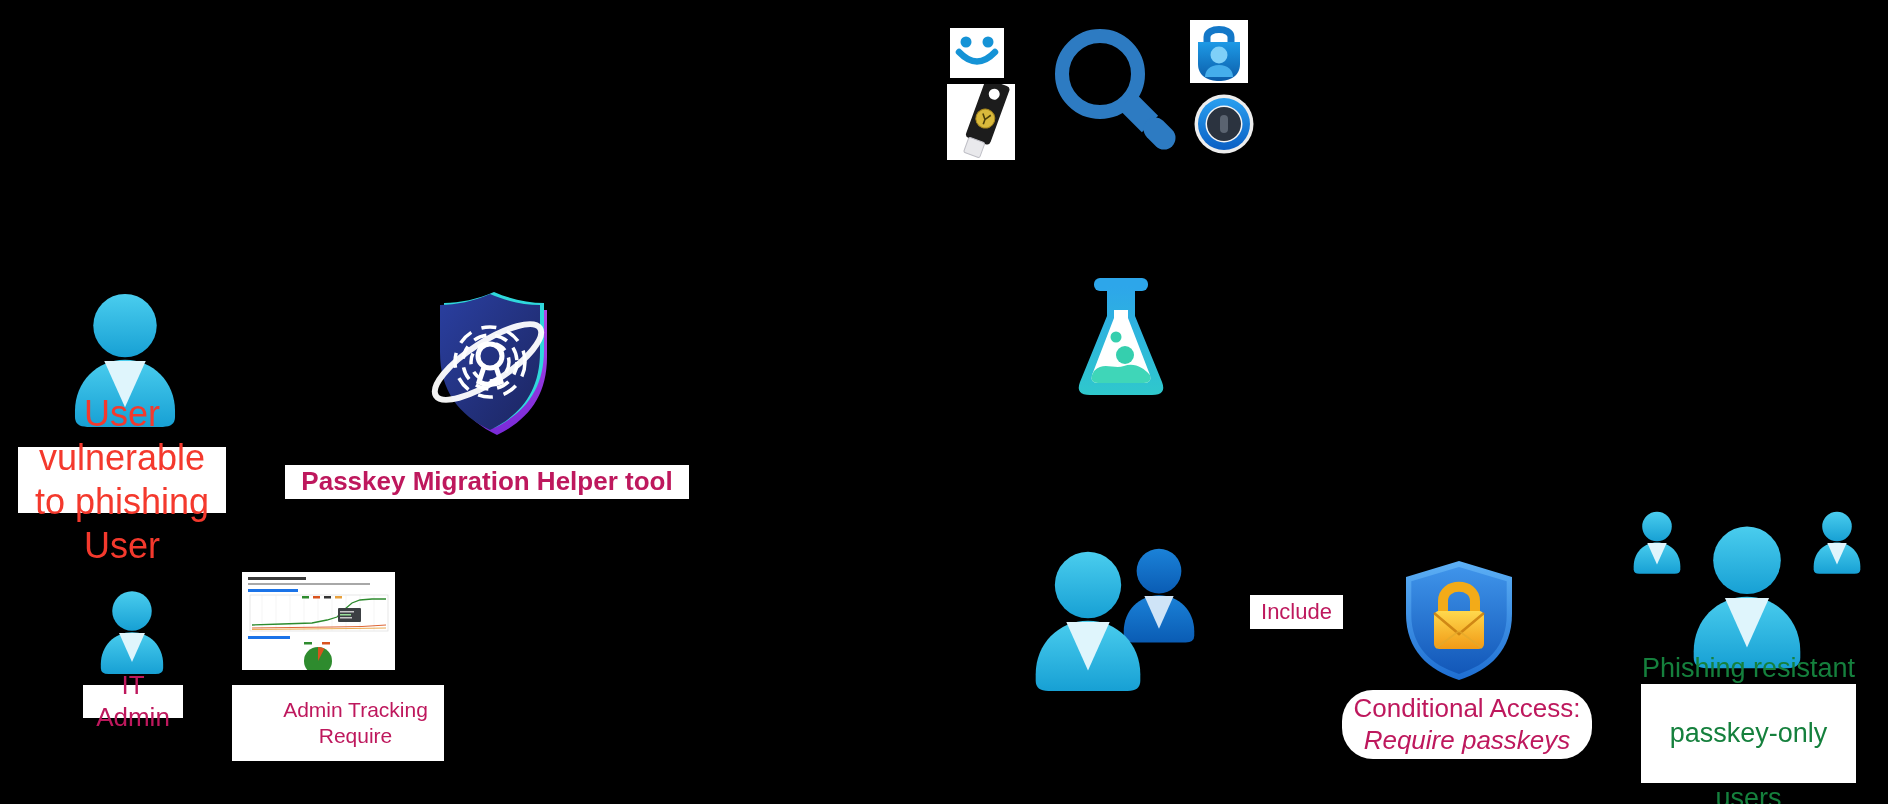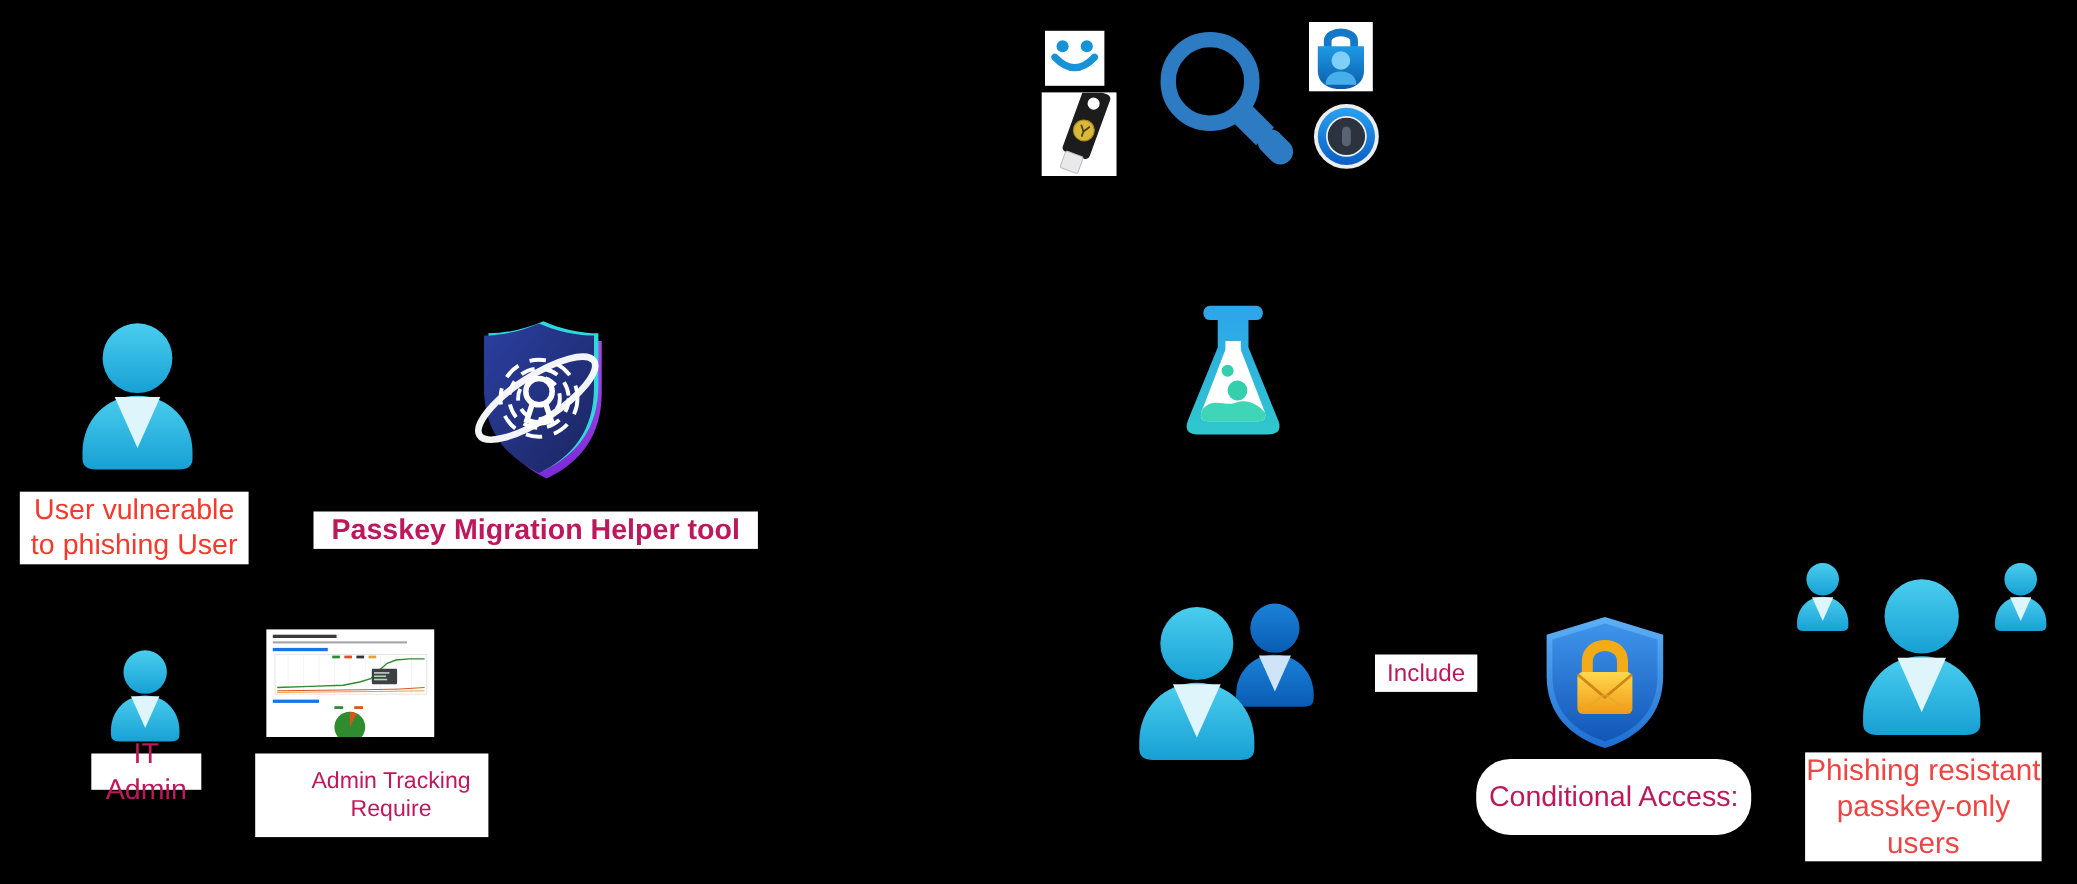--- a/index.html
+++ b/index.html
@@ -2,21 +2,21 @@
 <html><head>
 <meta charset="utf-8">
 <style>
   html,body{margin:0;padding:0;background:#000;}
   .canvas{position:relative;width:1888px;height:804px;background:#000;overflow:hidden;
           font-family:"Liberation Sans",sans-serif;}
   .abs{position:absolute;}
   .iconbox{position:absolute;background:#fff;display:flex;align-items:center;justify-content:center;overflow:hidden;}
   .label{position:absolute;background:#fff;color:#be185d;display:flex;flex-direction:column;
          align-items:center;justify-content:center;text-align:center;line-height:1.22;}
-  .lbl-vuln   {left:18px;  top:447px; width:208px; height:66px; font-size:26px;}
+  .lbl-vuln   {left:18px;  top:447px; width:208px; height:66px; font-size:36px;}
   .lbl-helper {left:285px; top:465px; width:404px; height:34px; font-size:26px; font-weight:700;}
   .lbl-itadmin{left:83px;  top:685px; width:100px; height:33px; font-size:26px;}
   .lbl-portal {left:232px; top:685px; width:177px; height:76px; font-size:21px;padding-left:35px;}
   .lbl-include{left:1250px;top:595px; width:93px;  height:34px; font-size:22px;}
   .lbl-ca     {left:1342px;top:690px; width:250px; height:69px; font-size:26px;border-radius:31px;}
   .lbl-green  {left:1641px;top:684px; width:215px; height:99px; font-size:27px;}
   .it{font-style:italic;}
 </style>
 </head>
 <body>
@@ -234,31 +234,32 @@
     <path d="M61,3 L114,19 V56 C114,92 92,112 61,122 C30,112 8,92 8,56 V19 Z" fill="url(#cag1)"></path>
     <path d="M61,3 L114,19 V56 C114,92 92,112 61,122 C30,112 8,92 8,56 V19 Z" fill="url(#cag2)" transform="translate(6.1,6.2) scale(0.9)"></path>
     <path d="M45,56 V43 C45,24 77,24 77,43 V56" fill="none" stroke="#f3ab18" stroke-width="10"></path>
     <rect x="36" y="53" width="50" height="38" rx="5" fill="url(#gold)"></rect>
     <path d="M36,55 L61,76 L86,55" fill="none" stroke="#c87d0e" stroke-width="2.5" opacity="0.85"></path>
     <path d="M38,90 L61,73 M84,90 L61,73" fill="none" stroke="#e3a92c" stroke-width="1.8" opacity="0.7"></path>
   </svg>
 
   <div class="label lbl-ca">
     <div>Conditional Access:</div>
+    <div class="it">Require passkeys</div>
   </div>
 
   <svg class="abs" style="left:1628px;top:510px" width="58" height="66" viewBox="0 0 100 116">
     <use href="#person-c"></use>
   </svg>
   <svg class="abs" style="left:1808px;top:510px" width="58" height="66" viewBox="0 0 100 116">
     <use href="#person-c"></use>
   </svg>
   <svg class="abs" style="left:1682px;top:522px" width="130" height="152" viewBox="0 0 100 116">
     <use href="#person-c"></use>
   </svg>
 
-  <div class="label lbl-green" style="color: #ef4444;">
+  <div class="label lbl-green" style="color: #15803d; gap: 32px;">
     <div>Phishing resistant</div>
     <div>passkey-only</div>
     <div>users</div>
   </div>
 
 </div>
 
 </body></html>

